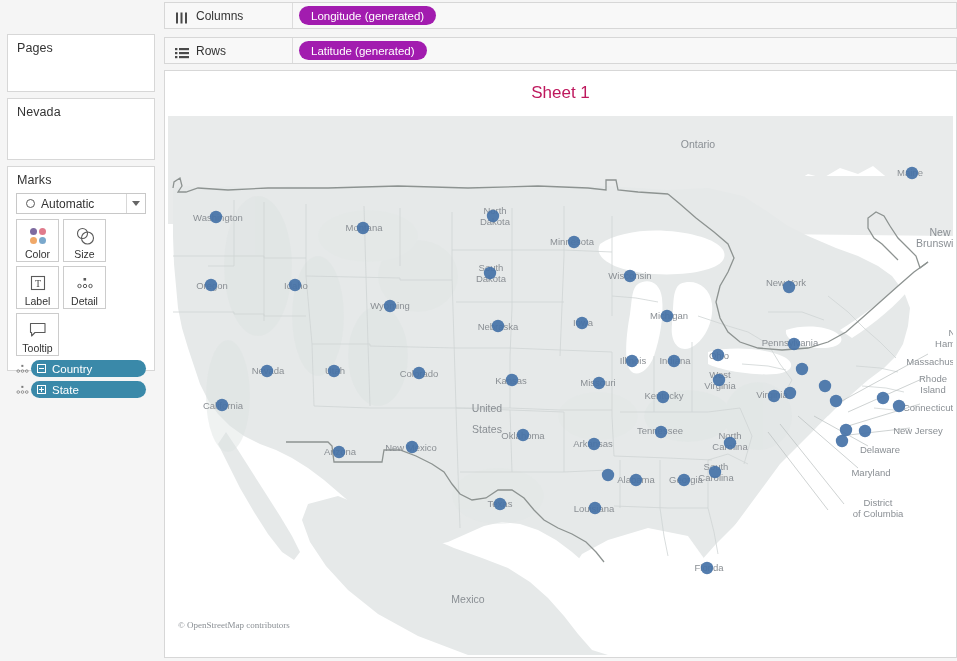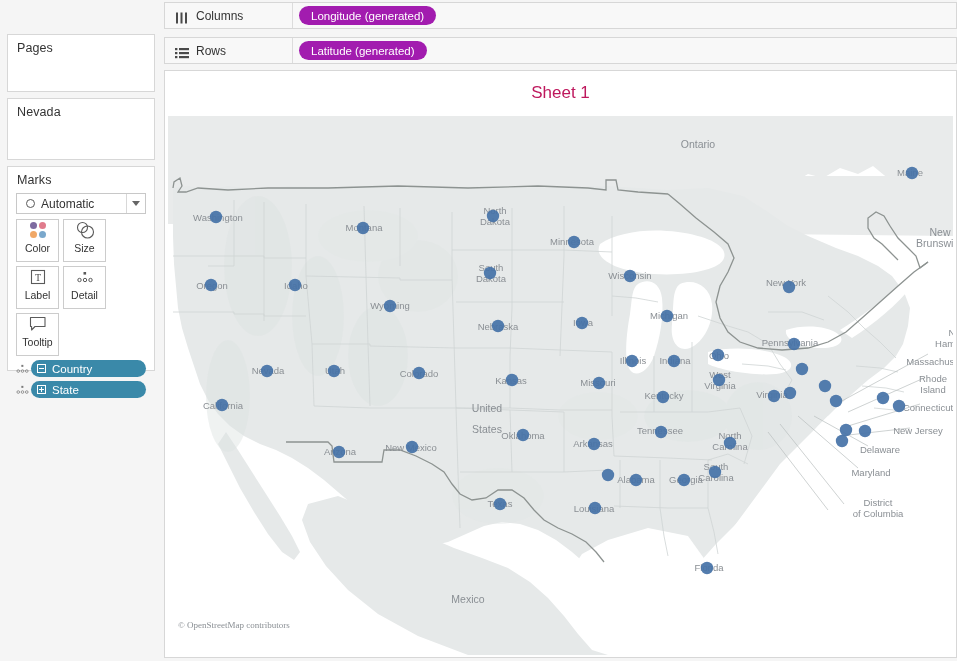--- a/index.html
+++ b/index.html
@@ -80,20 +80,21 @@
     gap: 4px;
   }
   .mark-btn {
     width: 43px; height: 43px;
     border: 1px solid #ccc;
     background: #fff;
     display: flex;
     flex-direction: column;
     align-items: center;
     justify-content: flex-start;
+    padding-top: 6px;
     cursor: pointer;
   }
   .mark-btn .mb-label {
     font-size: 10.5px;
     color: #333;
     margin-top: 4px;
     line-height: 1;
   }
   .mb-icon { height: 19px; display:flex; align-items:center; justify-content:center; }
 

